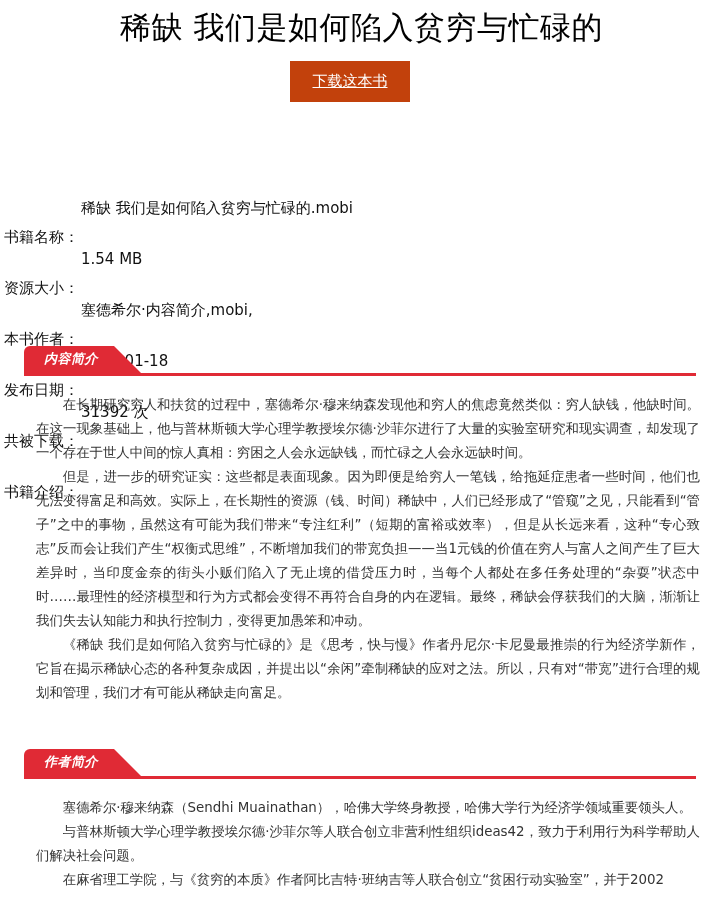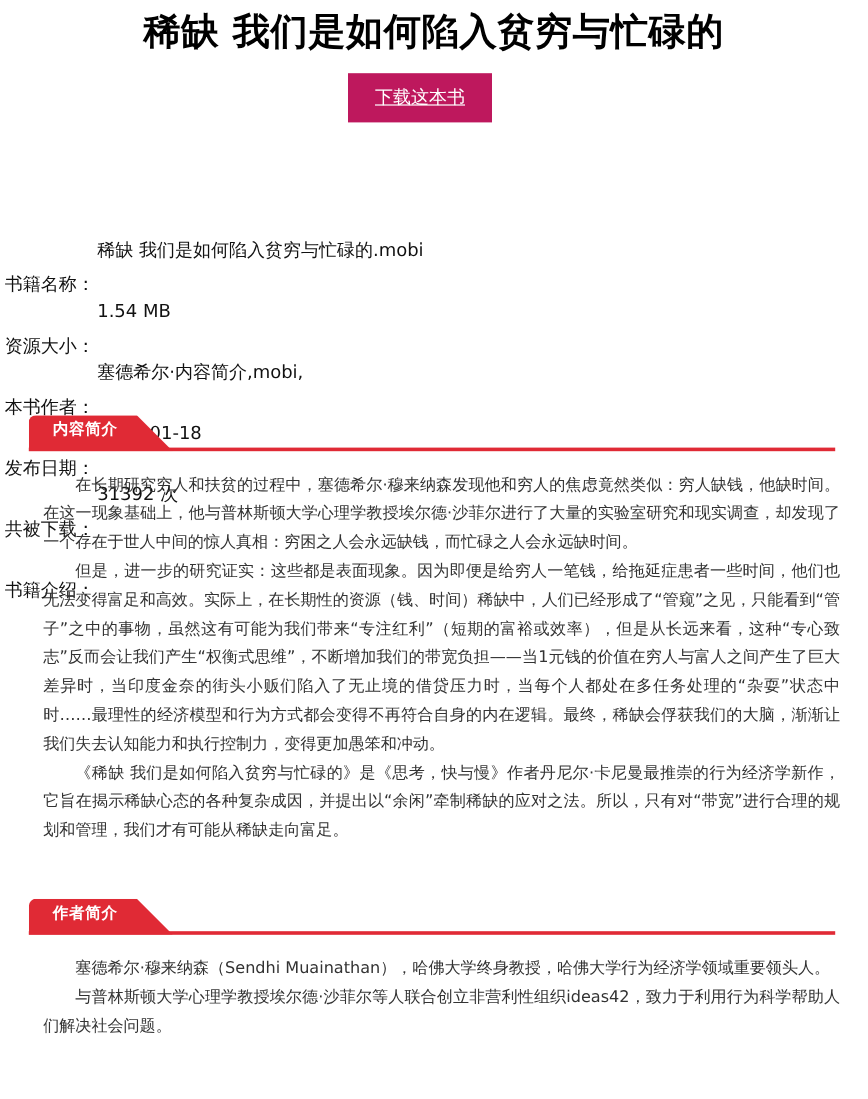--- a/index.html
+++ b/index.html
@@ -1,32 +1,32 @@
 <!DOCTYPE html>
 <html><head>
   <meta charset="utf-8">
   <style>
     * { margin: 0; padding: 0; box-sizing: border-box; }
     html, body { width: 723px; height: 916px; overflow: hidden; background: #ffffff; }
     body { font-family: "DejaVu Sans", "Liberation Sans", sans-serif; color: #000; position: relative; }
     .title {
       position: absolute; left: 0; top: 6px; width: 723px; text-align: center;
-      font-size: 31px; font-weight: bold; line-height: 42px; color: #000;
+      font-size: 31px; font-weight: normal; line-height: 42px; color: #000;
       letter-spacing: 0.5px;
     }
     .dl-btn {
       position: absolute; left: 290px; top: 61px; width: 120px; height: 41px;
-      background: #be185d; color: #fff; font-size: 15px; text-align: center;
+      background: #c2410c; color: #fff; font-size: 15px; text-align: center;
       line-height: 41px; text-decoration: underline; cursor: pointer; display: block;
     }
     .meta { position: absolute; left: 4px; top: 197px; font-size: 15px; line-height: 22px; color: #111; }
     .meta-row { display: flex; white-space: nowrap; }
     .meta-label { display: inline-block; margin-top: 29px; }
     .meta-value { display: inline-block; margin-left: 2px; }
-    .section-head { position: absolute; left: 24px; width: 672px; height: 30px; }
+    .section-head { position: absolute; left: 24px; width: 672px; height: 30px; font-style: italic; }
     .section-head .line { position: absolute; left: 0; right: 0; bottom: 0; height: 3px; background: #e02a35; }
     .section-head .tab {
       position: absolute; left: 0; top: 0; height: 30px; width: 120px;
       background: #e02a35; border-top-left-radius: 6px;
       clip-path: polygon(0 0, 75% 0, 100% 100%, 0 100%);
     }
     .section-head .tab-label {
       position: absolute; left: 20px; top: 4px; font-size: 13px; font-weight: bold; color: #fff; line-height: 18px;
       letter-spacing: 0.5px;
     }
@@ -81,13 +81,14 @@
 
 <div class="section-head" style="top:749px;">
   <div class="line"></div>
   <div class="tab"></div>
   <span class="tab-label">作者简介</span>
 </div>
 
 <div class="body-text" style="top:796px;">
   <p>塞德希尔·穆来纳森（Sendhi Muainathan），哈佛大学终身教授，哈佛大学行为经济学领域重要领头人。</p>
   <p>与普林斯顿大学心理学教授埃尔德·沙菲尔等人联合创立非营利性组织ideas42，致力于利用行为科学帮助人们解决社会问题。</p>
+  <p>在麻省理工学院，与《贫穷的本质》作者阿比吉特·班纳吉等人联合创立“贫困行动实验室”，并于2002</p>
 </div>
 
 </body></html>

